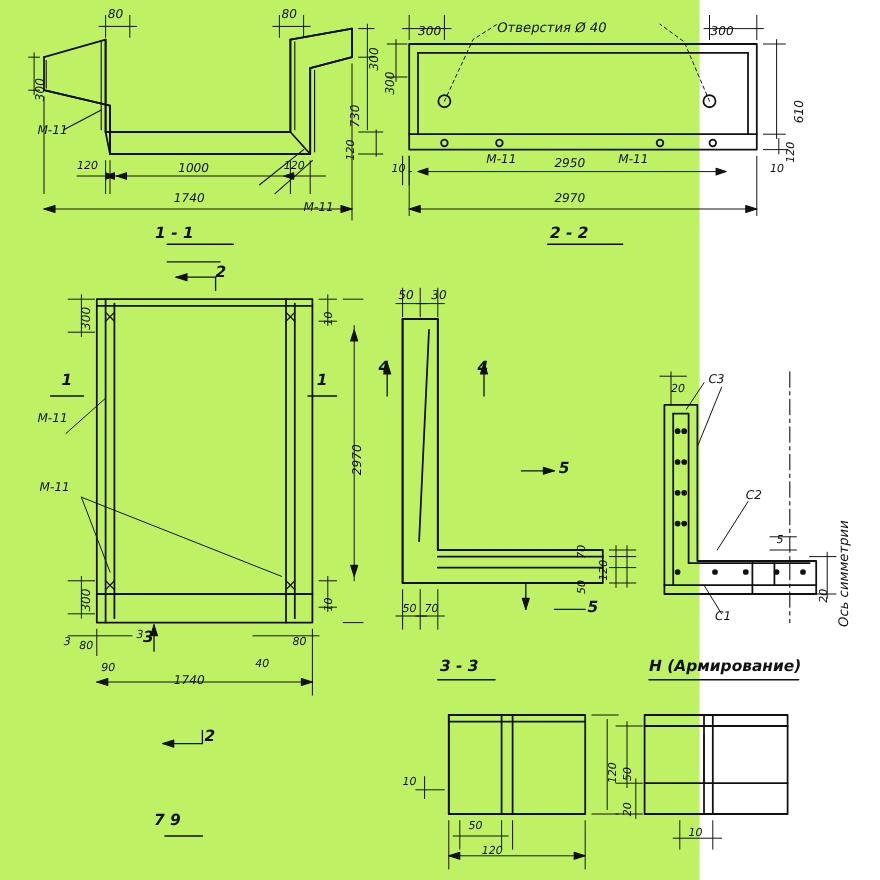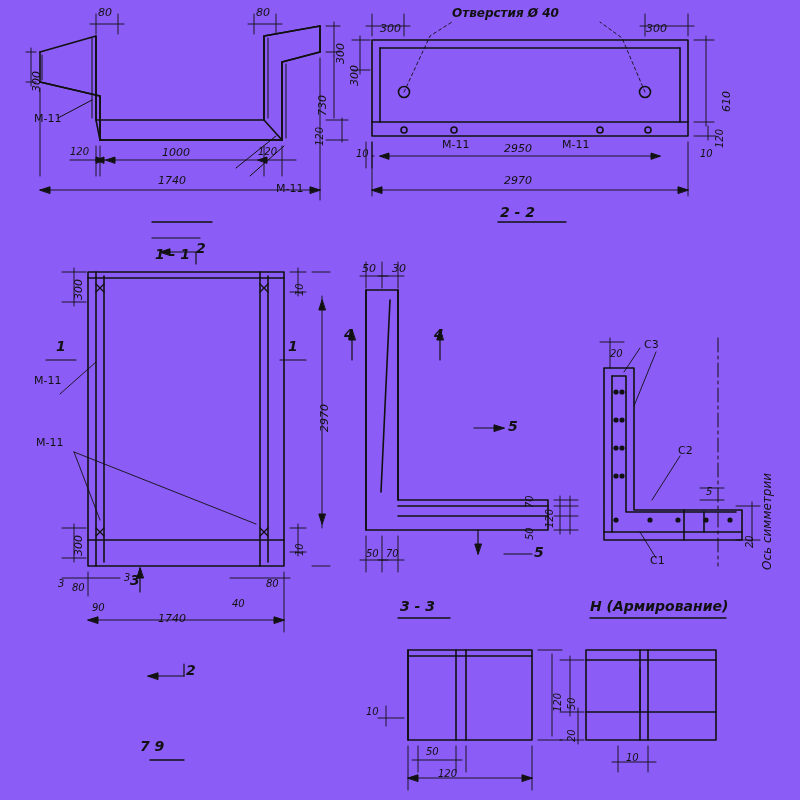--- a/index.html
+++ b/index.html
@@ -1,23 +1,23 @@
 <!DOCTYPE html>
 <html><head>
 <meta charset="utf-8">
 <style>
   html,body{margin:0;padding:0;background:#fff;}
   body{width:800px;height:800px;overflow:hidden;font-family:"DejaVu Sans",sans-serif;}
-  #sheet{position:relative;width:800px;height:800px;background:#8b5cf6;}
+  #sheet{position:relative;width:636px;height:800px;background:#bef264;}
   svg.draw{position:absolute;left:0;top:0;width:800px;height:800px;}
   .lbl{position:absolute;font-family:"DejaVu Sans",sans-serif;color:#111;white-space:nowrap;}
   .dim{font-size:11px;font-style:italic;}
   .dim-s{font-size:10px;font-style:italic;}
   .ttl{font-size:14px;font-style:italic;font-weight:bold;}
-  .mark{font-size:11px;}
+  .mark{font-size:11px;font-style:italic;}
   .note{font-size:12px;font-style:italic;}
   .rot90{transform:rotate(-90deg);transform-origin:left top;}
 </style>
 </head>
 <body>
 
 <div id="sheet">
 
   <svg class="draw" viewBox="0 0 800 800">
     <g fill="none" stroke="#111" stroke-width="1.6" stroke-linecap="round" stroke-linejoin="round">
@@ -358,23 +358,23 @@
   <div class="lbl dim rot90" style="left:30px;top:92px;">300</div>
   <div class="lbl dim rot90" style="left:334px;top:64px;">300</div>
   <div class="lbl dim rot90" style="left:316px;top:116px;">730</div>
   <div class="lbl dim-s rot90" style="left:314px;top:146px;">120</div>
   <div class="lbl dim-s" style="left:70px;top:146px;">120</div>
   <div class="lbl dim" style="left:162px;top:146px;">1000</div>
   <div class="lbl dim-s" style="left:258px;top:146px;">120</div>
   <div class="lbl dim" style="left:158px;top:174px;">1740</div>
   <div class="lbl mark" style="left:34px;top:112px;">М-11</div>
   <div class="lbl mark" style="left:276px;top:182px;">М-11</div>
-  <div class="lbl ttl" style="left:155px;top:204px;margin-top:42px;">1 - 1</div>
-
-  <div class="lbl note" style="left:452px;top:6px;font-weight:bold;">Отверстия Ø 40</div>
+  <div class="lbl ttl" style="left:141px;top:204px;">1 - 1</div>
+
+  <div class="lbl note" style="left:452px;top:18px;">Отверстия Ø 40</div>
   <div class="lbl dim" style="left:380px;top:22px;">300</div>
   <div class="lbl dim" style="left:646px;top:22px;">300</div>
   <div class="lbl dim rot90" style="left:720px;top:112px;">610</div>
   <div class="lbl dim-s rot90" style="left:714px;top:148px;">120</div>
   <div class="lbl dim rot90" style="left:348px;top:86px;">300</div>
   <div class="lbl dim-s" style="left:356px;top:148px;">10</div>
   <div class="lbl dim-s" style="left:700px;top:148px;">10</div>
   <div class="lbl mark" style="left:442px;top:138px;">М-11</div>
   <div class="lbl mark" style="left:562px;top:138px;">М-11</div>
   <div class="lbl dim" style="left:504px;top:142px;">2950</div>

